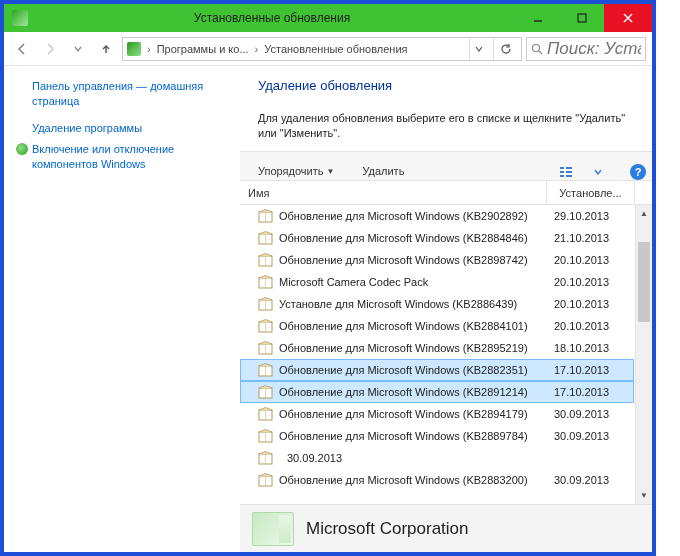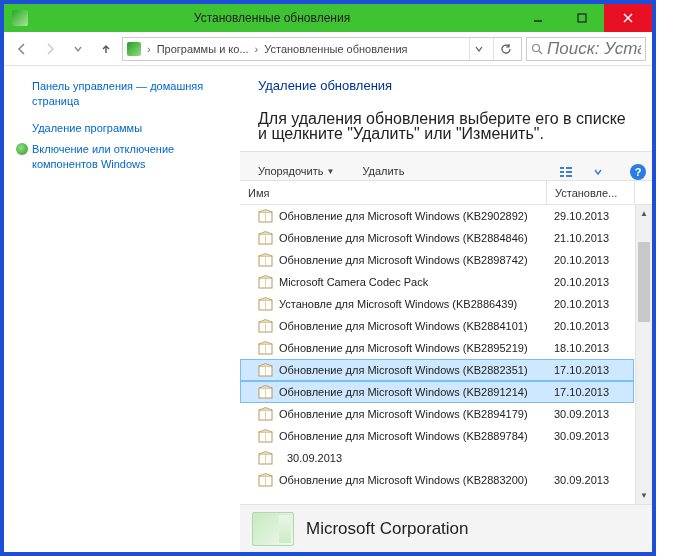--- a/index.html
+++ b/index.html
@@ -28,34 +28,34 @@
 
   .body { flex: 1; display: flex; overflow: hidden; }
 
   .sidebar { width: 236px; padding: 10px 10px 20px 8px; background: #fff; }
   .side-link { color: #0066cc; font-size: 11px; line-height: 15px; padding: 3px 0 3px 20px; position: relative; cursor: pointer; }
   .side-link .bullet { position: absolute; left: 4px; top: 4px; width: 12px; height: 12px; background: radial-gradient(circle at 40% 40%, #8fe087, #2a9a20); border-radius: 50%; }
 
   .main { flex: 1; display: flex; flex-direction: column; min-width: 0; }
   .hdr { padding: 12px 16px 10px 18px; }
   .hdr h1 { font-size: 13px; font-weight: normal; color: #003399; margin-bottom: 18px; }
-  .hdr p { font-size: 16px; color: #222; line-height: 15px; }
+  .hdr p { font-size: 11px; color: #222; line-height: 15px; }
 
   .toolbar { height: 30px; border-top: 1px solid #e3e3e3; border-bottom: 1px solid #e3e3e3; background: #f7f7f7; display: flex; align-items: flex-end; padding: 0 6px 0 12px; gap: 16px; }
   .tbtn { font-size: 11px; color: #333; padding: 3px 6px; display: flex; align-items: center; gap: 3px; cursor: pointer; }
   .tbtn .caret { font-size: 8px; color: #444; }
   .t-spacer { flex: 1; }
   .viewbtn { width: 16px; height: 16px; display: flex; align-items: center; justify-content: center; color: #3b7dd8; }
   .help { width: 16px; height: 16px; border-radius: 50%; background: #2a7de1; color: #fff; font-size: 11px; font-weight: bold; display: flex; align-items: center; justify-content: center; margin-left: 8px; }
 
   .listwrap { flex: 1; display: flex; flex-direction: column; min-height: 0; }
   .colhead { height: 24px; display: flex; border-bottom: 1px solid #e3e3e3; font-size: 11px; color: #333; }
   .colhead .col { padding: 4px 8px; display: flex; align-items: center; }
   .col-name { flex: 1; }
-  .col-date { width: 88px; border-left: 1px solid #e3e3e3; }
+  .col-date { width: 88px; border-left: 1px solid #e3e3e3; justify-content: center; }
   .col-scroll { width: 18px; border-left: 1px solid #e3e3e3; }
 
   .rows { flex: 1; overflow: hidden; position: relative; }
   .rows-inner { position: absolute; left: 0; right: 18px; top: 0; }
   .row { height: 22px; display: flex; align-items: center; padding-left: 18px; font-size: 11px; color: #222; }
   .row.sel { background: #cde8ff; outline: 1px solid #7abdff; outline-offset: -1px; }
   .row .icon-pkg { width: 15px; height: 15px; margin-right: 6px; display: inline-flex; align-items: center; justify-content: center; }
   .row .nm { flex: 1; white-space: nowrap; overflow: hidden; text-overflow: ellipsis; }
   .row .dt { width: 88px; padding-left: 8px; }
 

